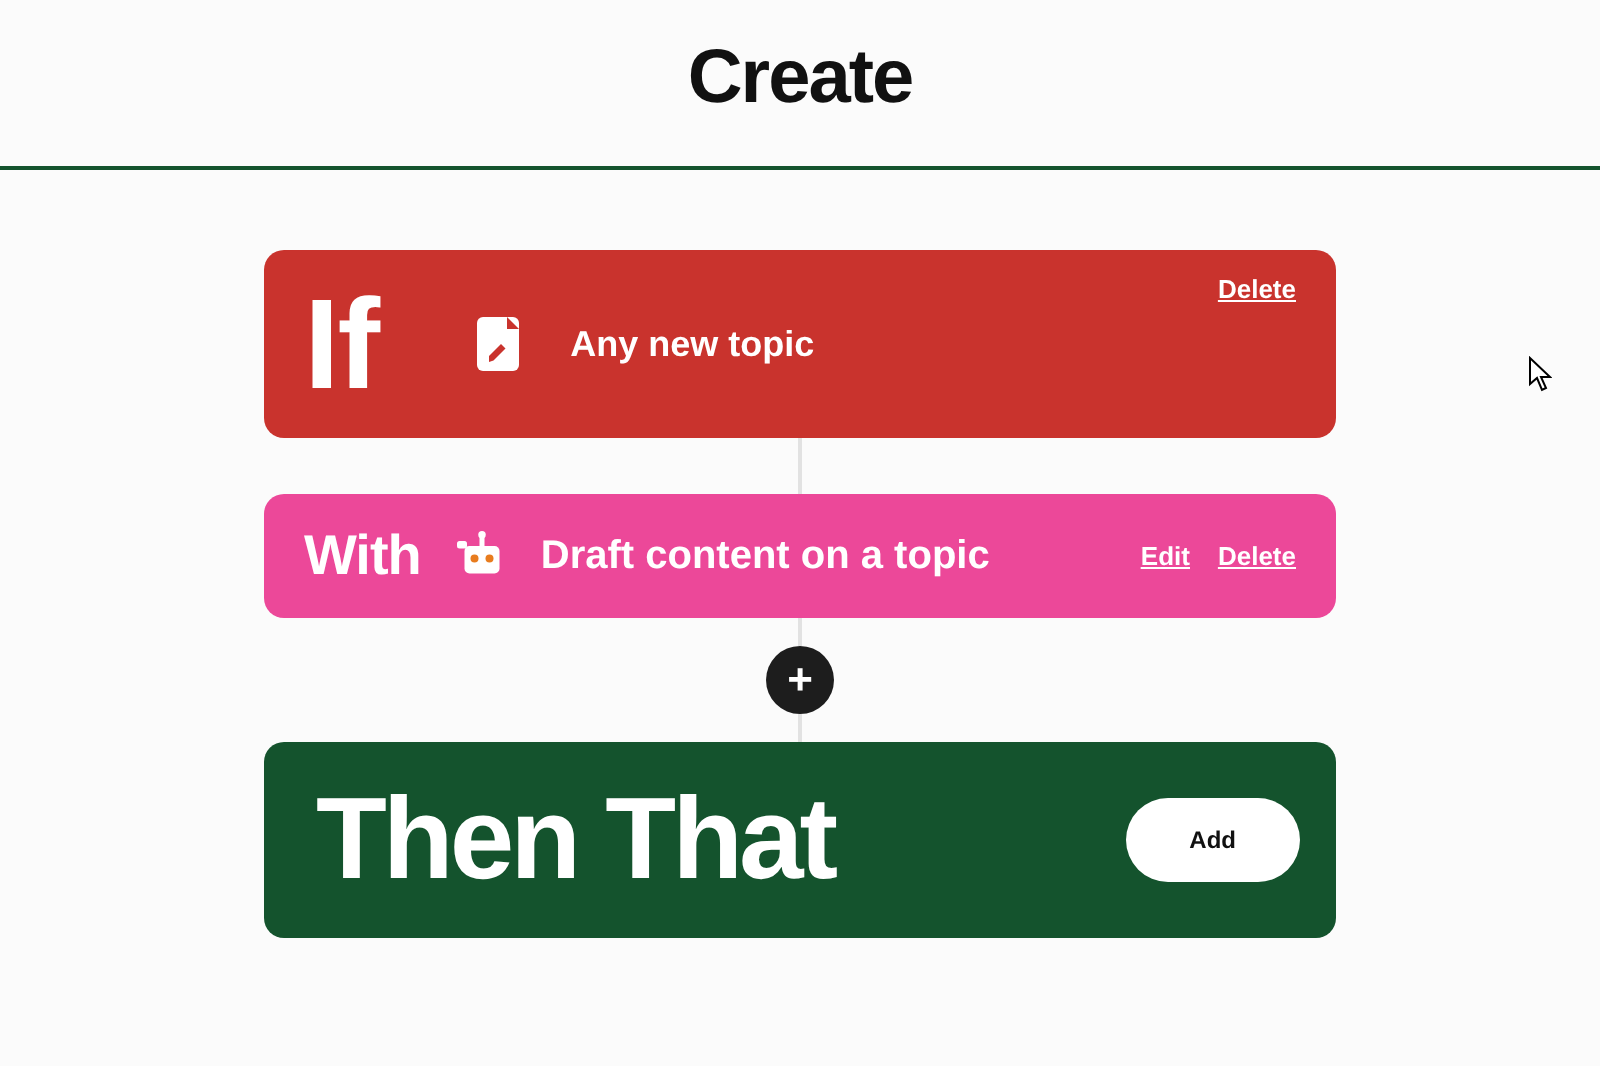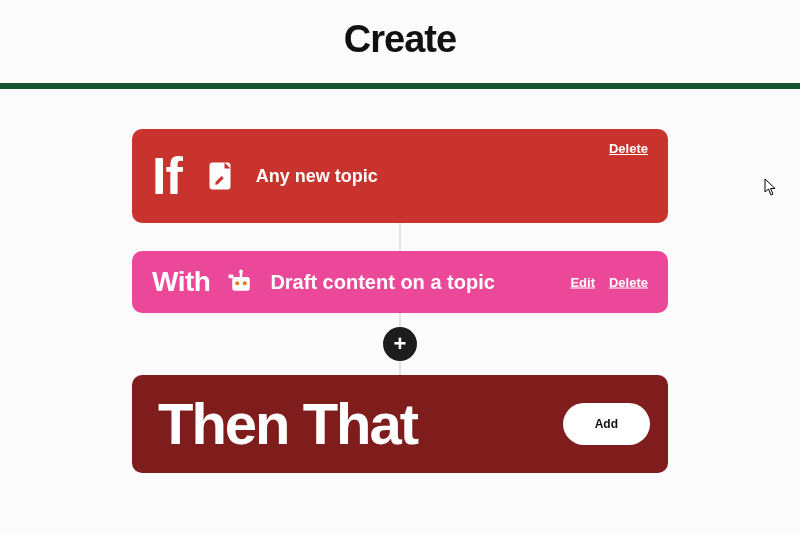--- a/index.html
+++ b/index.html
@@ -6,21 +6,21 @@
   html, body { width: 800px; height: 533px; }
   body {
     background: #fbfbfb;
     font-family: -apple-system, BlinkMacSystemFont, "Segoe UI", Helvetica, Arial, sans-serif;
     overflow: hidden;
     position: relative;
   }
   .header {
     text-align: center;
     padding: 18px 0 22px;
-    border-bottom: 6px solid #14532d;
+    border-bottom: 2px solid #14532d;
   }
   .header h1 {
     font-size: 38px;
     font-weight: 900;
     letter-spacing: -1px;
     color: #111;
   }
   .canvas {
     width: 536px;
     margin: 0 auto;
@@ -40,21 +40,21 @@
   }
   .card-if {
     background: #c9332d;
     height: 94px;
   }
   .card-with {
     background: #ec4899;
     height: 62px;
   }
   .card-then {
-    background: #7f1d1d;
+    background: #14532d;
     height: 98px;
     padding-left: 26px;
     padding-right: 18px;
     justify-content: space-between;
   }
   .connector {
     width: 2px;
     background: #e2e2e2;
   }
   .conn-small { height: 28px; }
@@ -71,21 +71,21 @@
     font-size: 22px;
     font-weight: 700;
     line-height: 1;
     cursor: pointer;
   }
   .kw {
     font-weight: 900;
     color: #fff;
     letter-spacing: -1px;
   }
-  .kw-if { font-size: 52px; margin-right: 18px; }
+  .kw-if { font-size: 64px; margin-right: 40px; }
   .kw-with { font-size: 28px; margin-right: 14px; letter-spacing: -0.5px; }
   .kw-then { font-size: 58px; letter-spacing: -2px; line-height: 1; }
   .svc-icon {
     width: 40px;
     height: 40px;
     display: flex;
     align-items: center;
     justify-content: center;
     margin-right: 16px;
     flex-shrink: 0;
@@ -96,20 +96,21 @@
     font-weight: 800;
     color: #fff;
   }
   .trigger-label-sm { font-size: 20px; }
   .actions {
     position: absolute;
     top: 12px;
     right: 20px;
     display: flex;
     gap: 14px;
+    text-decoration: underline;
   }
   .actions-with { top: 50%; transform: translateY(-50%); }
   .action-link {
     font-size: 13px;
     font-weight: 800;
     color: #fff;
     text-decoration: underline;
     cursor: pointer;
   }
   .add-btn {

